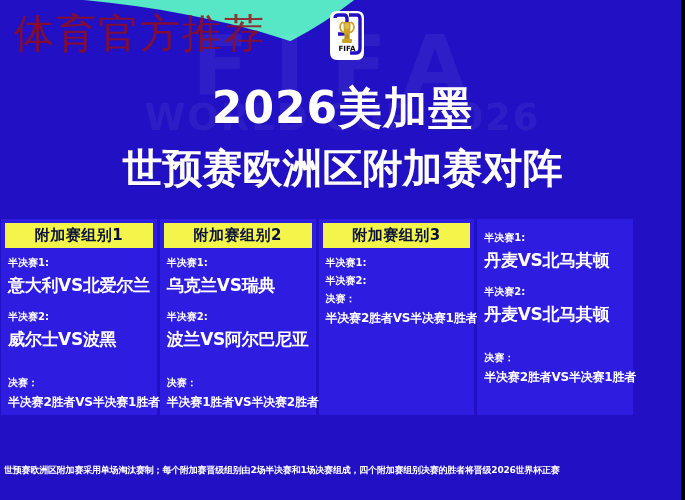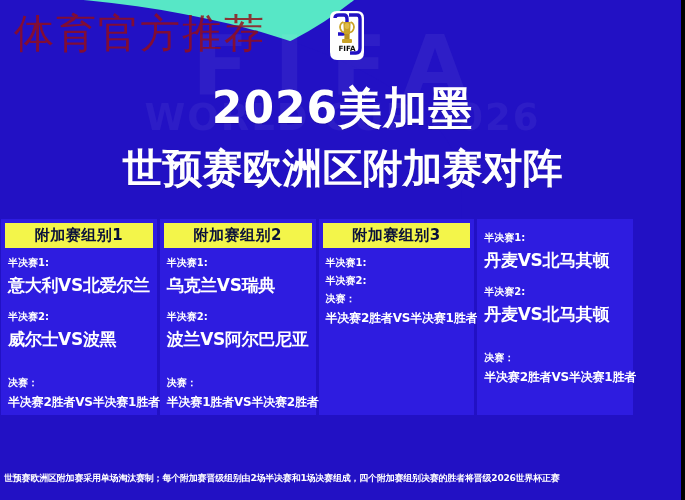--- a/index.html
+++ b/index.html
@@ -111,21 +111,21 @@
     color:#ffffff; font-weight:bold; font-size:10px;
     line-height:14px; margin-bottom:5px; white-space:nowrap;
   }
   .final-val{
     color:#ffffff; font-weight:bold; font-size:12px;
     line-height:14px; white-space:nowrap; letter-spacing:-0.2px;
   }
 
   
   .footer{
-    position:absolute; left:0; bottom:4px; width:598px;
+    position:absolute; left:0; bottom:12px; width:598px;
     background:#2211c4; z-index:9;
     padding:6px 4px 8px 4px;
   }
   .f-line{
     color:#ffffff; font-weight:bold; font-size:9px;
     line-height:20px; white-space:nowrap; letter-spacing:-0.2px;
   }
 
   .edge-right{
     position:absolute; right:0; top:0; width:4px; height:500px;

